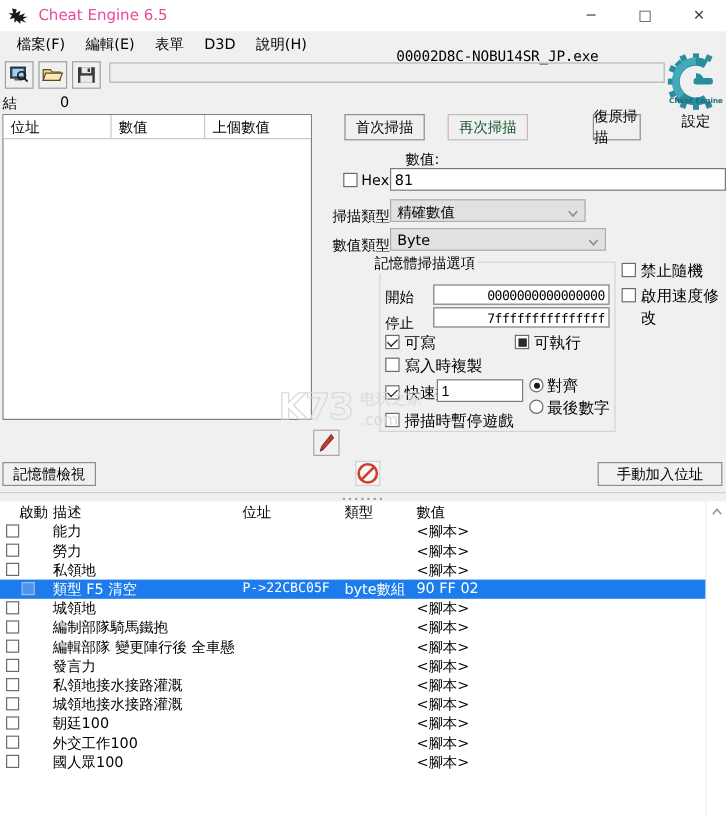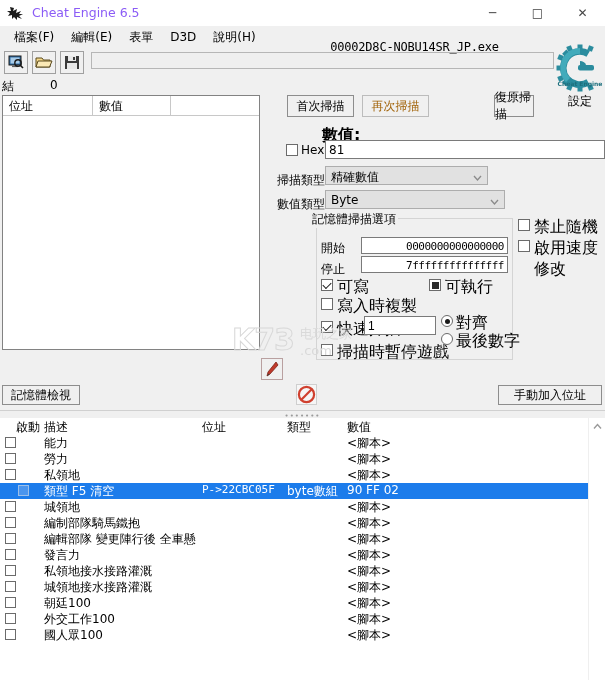--- a/index.html
+++ b/index.html
@@ -9,21 +9,21 @@
     font-family:"DejaVu Sans","Liberation Sans",sans-serif;
     font-size:12px;color:#000;
     overflow:hidden;position:relative;
   }
   
   .titlebar{
     height:25px;background:#ffffff;display:flex;align-items:center;
     border-bottom:1px solid #ffffff;position:relative;
   }
   .ce-title-icon{width:18px;height:16px;margin-left:7px;position:relative;flex:0 0 auto;}
-  .title-text{font-size:12.5px;margin-left:7px;color:#8b5cf6;}
+  .title-text{font-size:12.5px;margin-left:7px;color:#ec4899;}
   .wincontrols{position:absolute;right:0;top:0;height:25px;display:flex;}
   .wc{width:45px;height:25px;display:flex;align-items:center;justify-content:center;
       font-size:12px;color:#444;}
   
   .menubar{height:22px;background:#f0f0f0;display:flex;align-items:center;padding-left:6px;}
   .menuitem{padding:2px 9px 2px 8px;font-size:12px;line-height:16px;white-space:nowrap;}
   
   .toolbar{height:28px;display:flex;align-items:center;padding-left:4px;position:relative;}
   .tbtn{width:24px;height:23px;margin-right:4px;border:1px solid #a0a0a0;background:#f0f0f0;
         display:flex;align-items:center;justify-content:center;position:relative;box-sizing:border-box;}
@@ -48,29 +48,29 @@
   .rg-col{font-size:12px;padding:2px 0 0 6px;box-sizing:border-box;border-right:1px solid #c8c8c8;}
   .rg-c1{width:90px;}
   .rg-c2{width:78px;}
   .rg-c3{width:88px;border-right:none;}
   
   .btn{
     border:1px solid #8d8d8d;background:#f0f0f0;font-size:12px;
     display:flex;align-items:center;justify-content:center;box-sizing:border-box;
     font-family:"DejaVu Sans","Liberation Sans",sans-serif;
   }
-  .btn.disabled{color:#a16207;border-color:#bcbcbc;background:#f0f0f0;}
+  .btn.disabled{color:#14532d;border-color:#bcbcbc;background:#f0f0f0;margin-left:11px;}
   #first-scan{position:absolute;left:287px;top:95px;width:67px;height:22px;}
   #next-scan{position:absolute;left:362px;top:95px;width:67px;height:22px;}
   #undo-scan{position:absolute;left:494px;top:95px;width:40px;height:22px;}
   
   .ce-logo-box{position:absolute;left:556px;top:44px;width:48px;height:48px;}
   .settings-label{position:absolute;left:556px;top:93px;width:48px;text-align:center;font-size:12px;}
   
-  .valuelabel{position:absolute;left:322px;top:125px;font-size:16px;font-weight:bold;}
+  .valuelabel{position:absolute;left:338px;top:125px;font-size:12px;}
   .hexbox{position:absolute;left:286px;top:144px;width:12px;height:12px;}
   .hexlabel{position:absolute;left:301px;top:143px;font-size:12px;}
   .valueinput{
     position:absolute;left:325px;top:140px;width:280px;height:19px;
     background:#fff;border:1px solid #7a7a7a;box-sizing:border-box;
     font-size:12px;padding:1px 3px;color:#000;
     font-family:"DejaVu Sans","Liberation Sans",sans-serif;
   }
   .sclabel{position:absolute;left:277px;top:172px;font-size:12px;}
   .vtlabel{position:absolute;left:277px;top:196px;font-size:12px;}
@@ -93,21 +93,21 @@
   .stoplabel{position:absolute;left:321px;top:261px;font-size:12px;}
   .addrinput{
     position:absolute;left:361px;width:147px;height:17px;background:#fff;
     border:1px solid #7a7a7a;box-sizing:border-box;text-align:right;
     font-family:"DejaVu Sans Mono","Liberation Mono",monospace;font-size:11px;
     padding:1px 3px 0 0;letter-spacing:-0.5px;
   }
   #start-address{top:237px;}
   #stop-address{top:256px;}
   .cb{position:absolute;width:12px;height:12px;}
-  .cbl{position:absolute;font-size:16px;font-family:Liberation Serif, serif;}
+  .cbl{position:absolute;font-size:13px;font-family:Liberation Serif, serif;}
   .radio{position:absolute;width:12px;height:12px;border-radius:50%;}
   .fastinput{
     position:absolute;left:364px;top:316px;width:72px;height:19px;background:#fff;
     border:1px solid #7a7a7a;box-sizing:border-box;font-size:12px;padding:1px 3px;
   }
   
   .rcb{position:absolute;width:12px;height:12px;}
   
   .arrow-btn{
     position:absolute;left:261px;top:358px;width:22px;height:22px;
@@ -242,20 +242,21 @@
 
 <div class="resultline">
   <span class="lbl">結果</span>
   <span class="cnt">0</span>
 </div>
 
 <div class="resultgrid">
   <div class="rg-head">
     <div class="rg-col rg-c1">位址</div>
     <div class="rg-col rg-c2">數值</div>
+    <div class="rg-col rg-c3">上個數值</div>
   </div>
 </div>
 
 <div class="btn" id="first-scan">首次掃描</div>
 <div class="btn disabled" id="next-scan">再次掃描</div>
 <div class="btn" id="undo-scan">復原掃描</div>
 
 <div class="ce-logo-box">
   <svg width="48" height="48" viewBox="0 0 48 48">
     <g>

